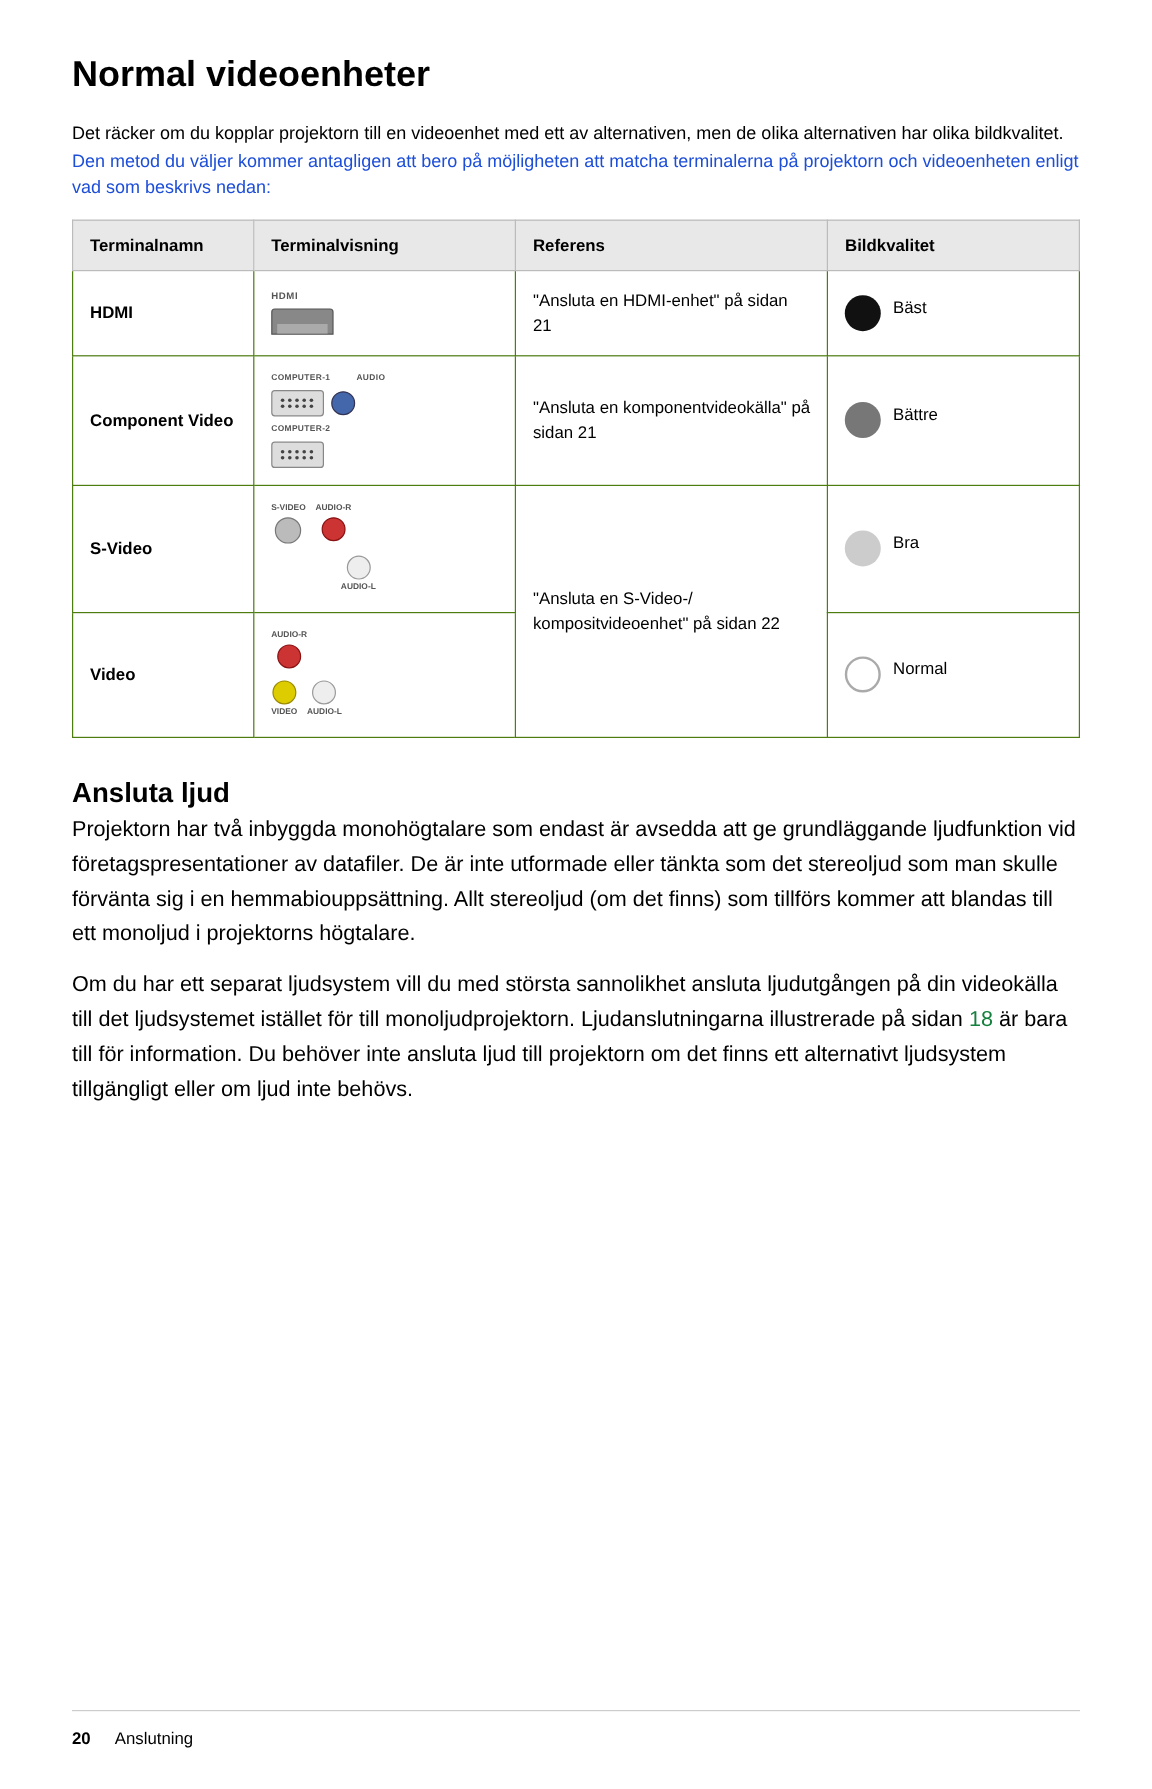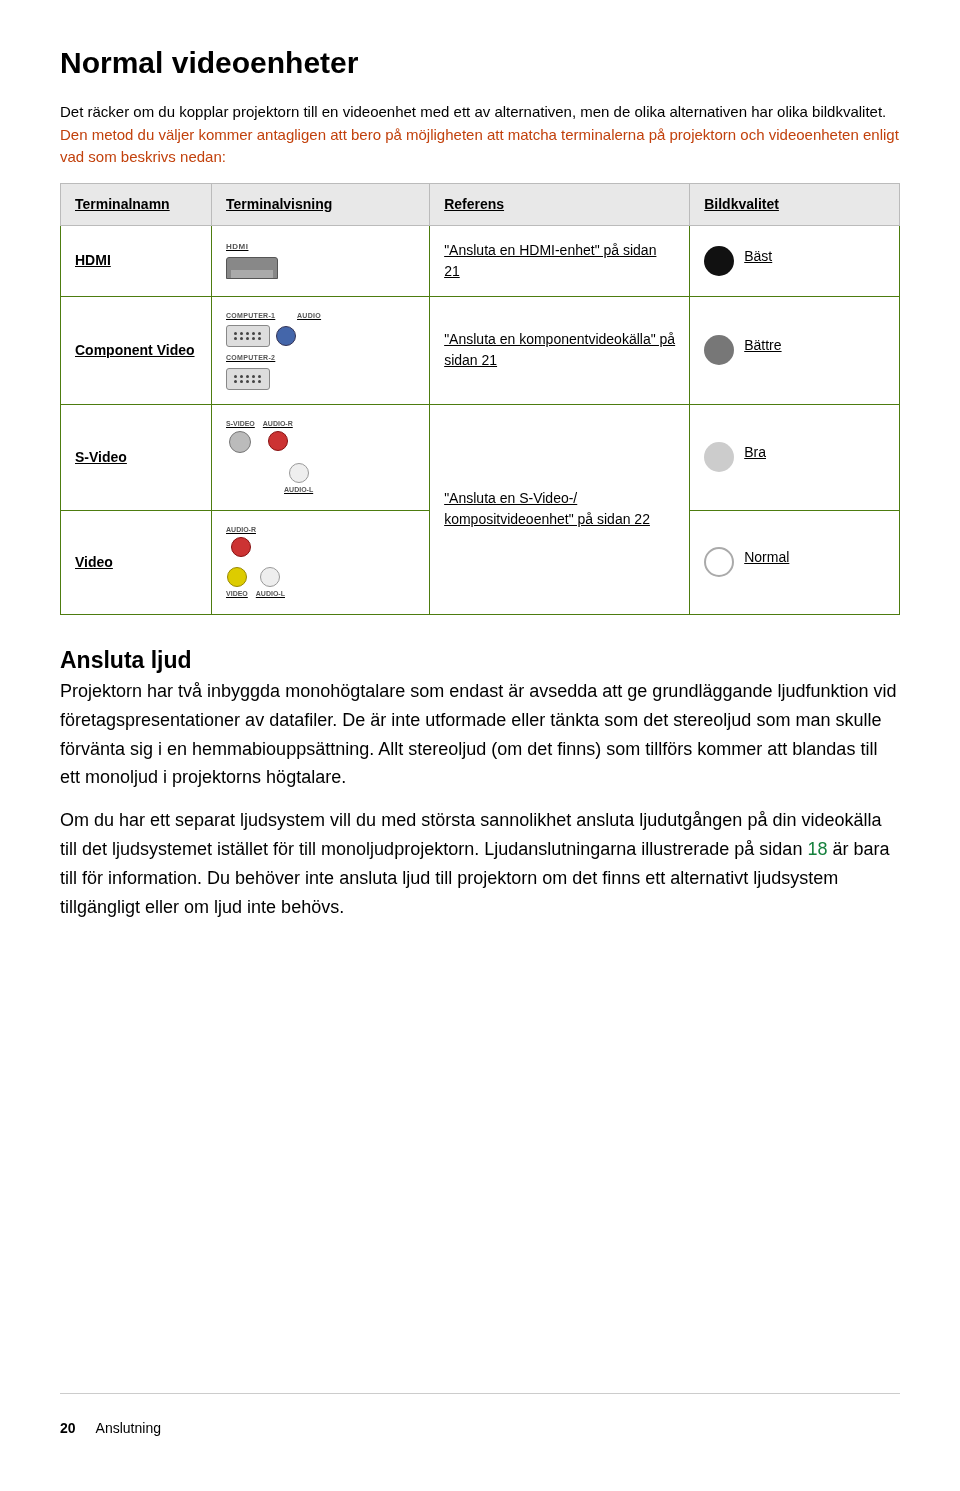--- a/index.html
+++ b/index.html
@@ -19,27 +19,26 @@
       margin-bottom: 16px;
       color: #000;
     }
     .intro-text {
       font-size: 15px;
       color: #000;
     }
     .table-intro {
       font-size: 15px;
       margin-bottom: 14px;
-      color: #c2410c;
+      color: #1d4ed8;
     }
     table {
       width: 100%;
       border-collapse: collapse;
       margin-bottom: 28px;
-      text-decoration: underline;
     }
     table th {
       background: #e8e8e8;
       border: 1px solid #bbb;
       padding: 10px 14px;
       font-weight: bold;
       font-size: 14px;
       text-align: left;
     }
     table td {
@@ -219,30 +218,30 @@
       margin-bottom: 14px;
       color: #000;
       line-height: 1.6;
     }
     .link-text {
       color: #15803d;
       text-decoration: none;
     }
     .footer-bar {
       position: absolute;
-      bottom: 52px;
+      bottom: 32px;
       left: 60px;
       right: 60px;
       display: flex;
       align-items: center;
       gap: 20px;
       font-size: 14px;
       color: #000;
       border-top: 1px solid #ccc;
-      padding-top: 24px;
+      padding-top: 12px;
     }
     .footer-page {
       font-weight: bold;
     }
     .connector-visual {
       min-height: 40px;
     }
   </style>
 </head>
 <body>

